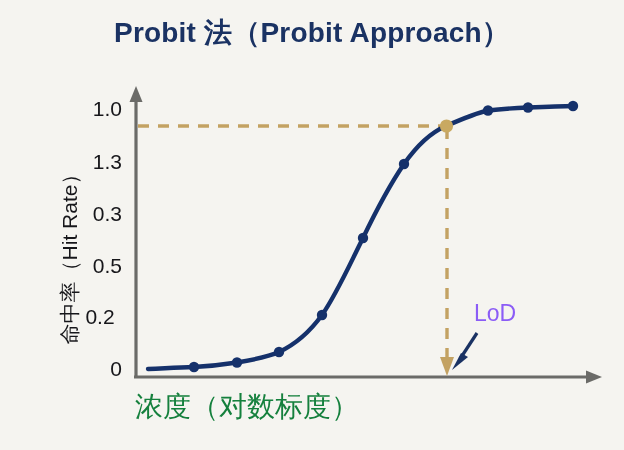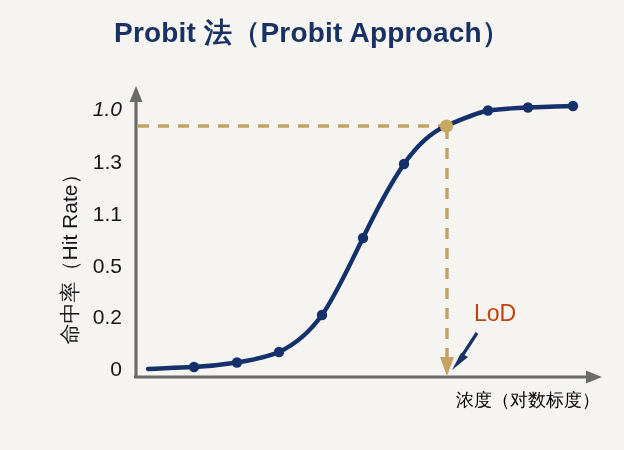--- a/index.html
+++ b/index.html
@@ -55,31 +55,31 @@
     color: #16161a;
     transform: rotate(-90deg);
     transform-origin: center center;
     white-space: nowrap;
   }
   #xlabel {
     position: absolute;
     left: 135px;
     top: 388px;
     width: 465px;
-    text-align: right;
-    font-size: 18px;
-    color: #000000;
+    text-align: left;
+    font-size: 28px;
+    color: #15803d;
     white-space: nowrap;
   }
   #lod-label {
     position: absolute;
     left: 474px;
     top: 300px;
     font-size: 23px;
-    color: #c2410c;
+    color: #8b5cf6;
     white-space: nowrap;
   }
 </style>
 </head>
 <body>
 
 <div id="figure">
 
   <div id="chart-title">Probit 法（Probit Approach）</div>
 
@@ -127,25 +127,25 @@
     </g>
 
     <circle cx="446.5" cy="126" r="6.6" fill="#c9a961"></circle>
 
     <g>
       <line x1="477" y1="333" x2="460" y2="359" stroke="#1a3263" stroke-width="3.2"></line>
       <polygon points="452,370 468,357 461,353" fill="#1a3263"></polygon>
     </g>
   </svg>
 
-  <div class="ytick-label" style="left:78px; top:109px;font-style:italic;">1.0</div>
+  <div class="ytick-label" style="left:78px; top:109px;">1.0</div>
   <div class="ytick-label" style="left:78px; top:162px;">1.3</div>
-  <div class="ytick-label" style="left:78px; top:214px;">1.1</div>
+  <div class="ytick-label" style="left:78px; top:214px;">0.3</div>
   <div class="ytick-label" style="left:78px; top:266px;">0.5</div>
-  <div class="ytick-label" style="left:78px; top:317px;">0.2</div>
+  <div class="ytick-label" style="left:78px; top:317px;text-align:center;">0.2</div>
   <div class="ytick-label" style="left:78px; top:369px;">0</div>
 
   <div id="ylabel">命中率（Hit Rate）</div>
   <div id="xlabel">浓度（对数标度）</div>
 
   <div id="lod-label">LoD</div>
 
 </div>
 
 </body></html>

